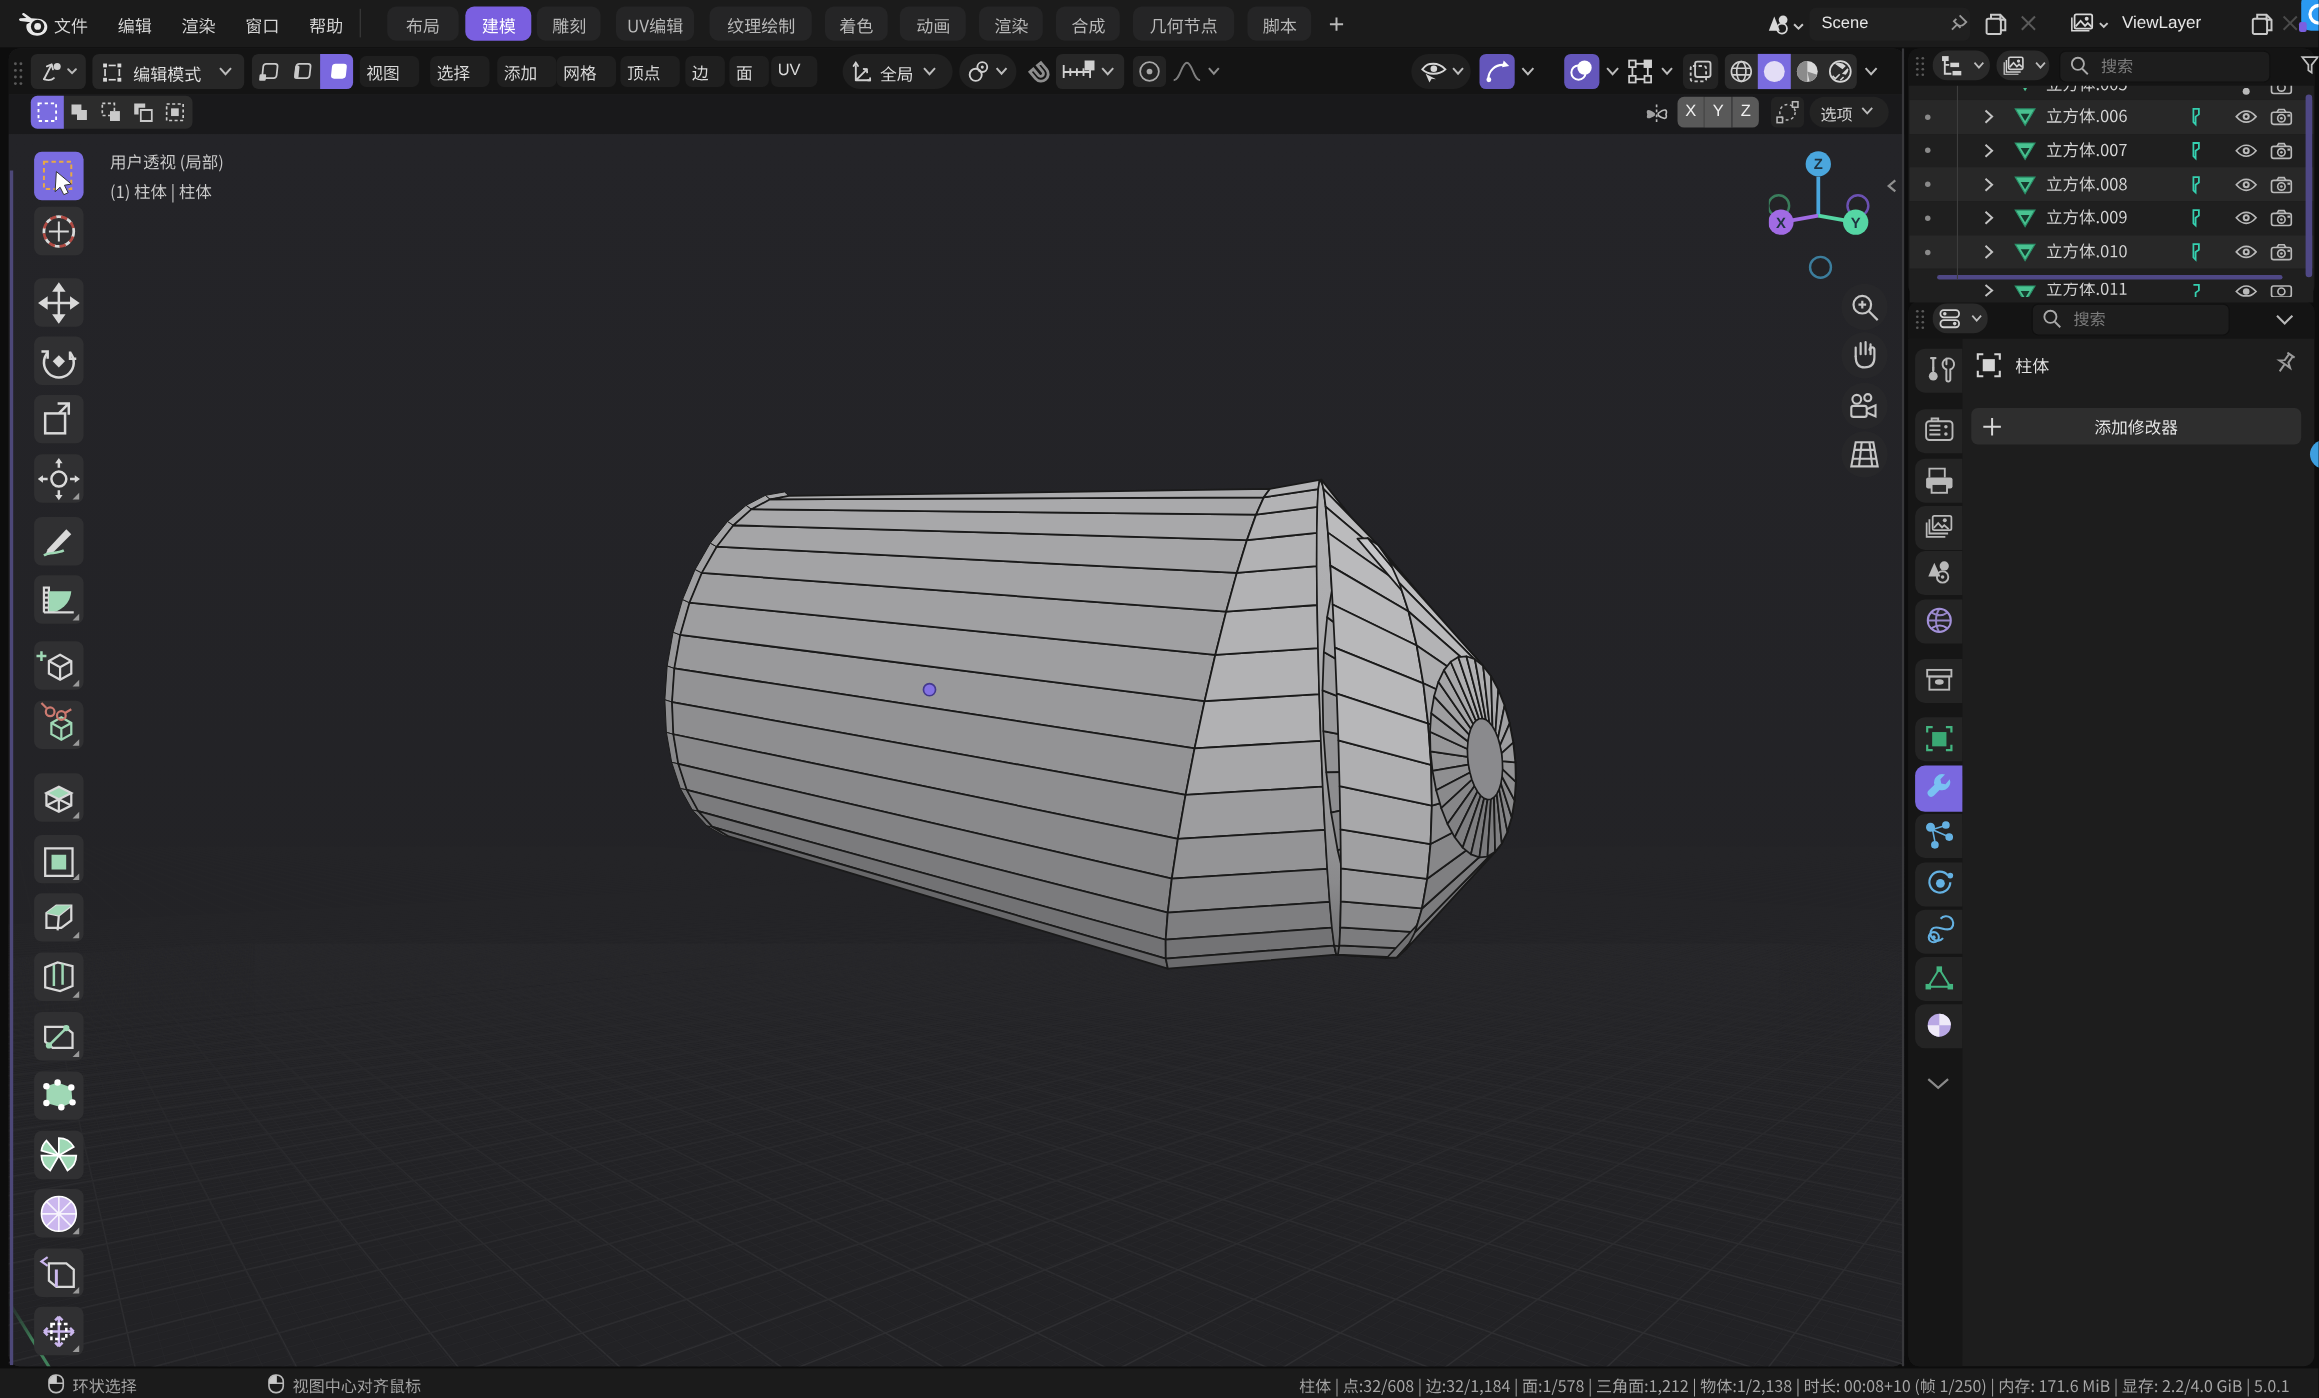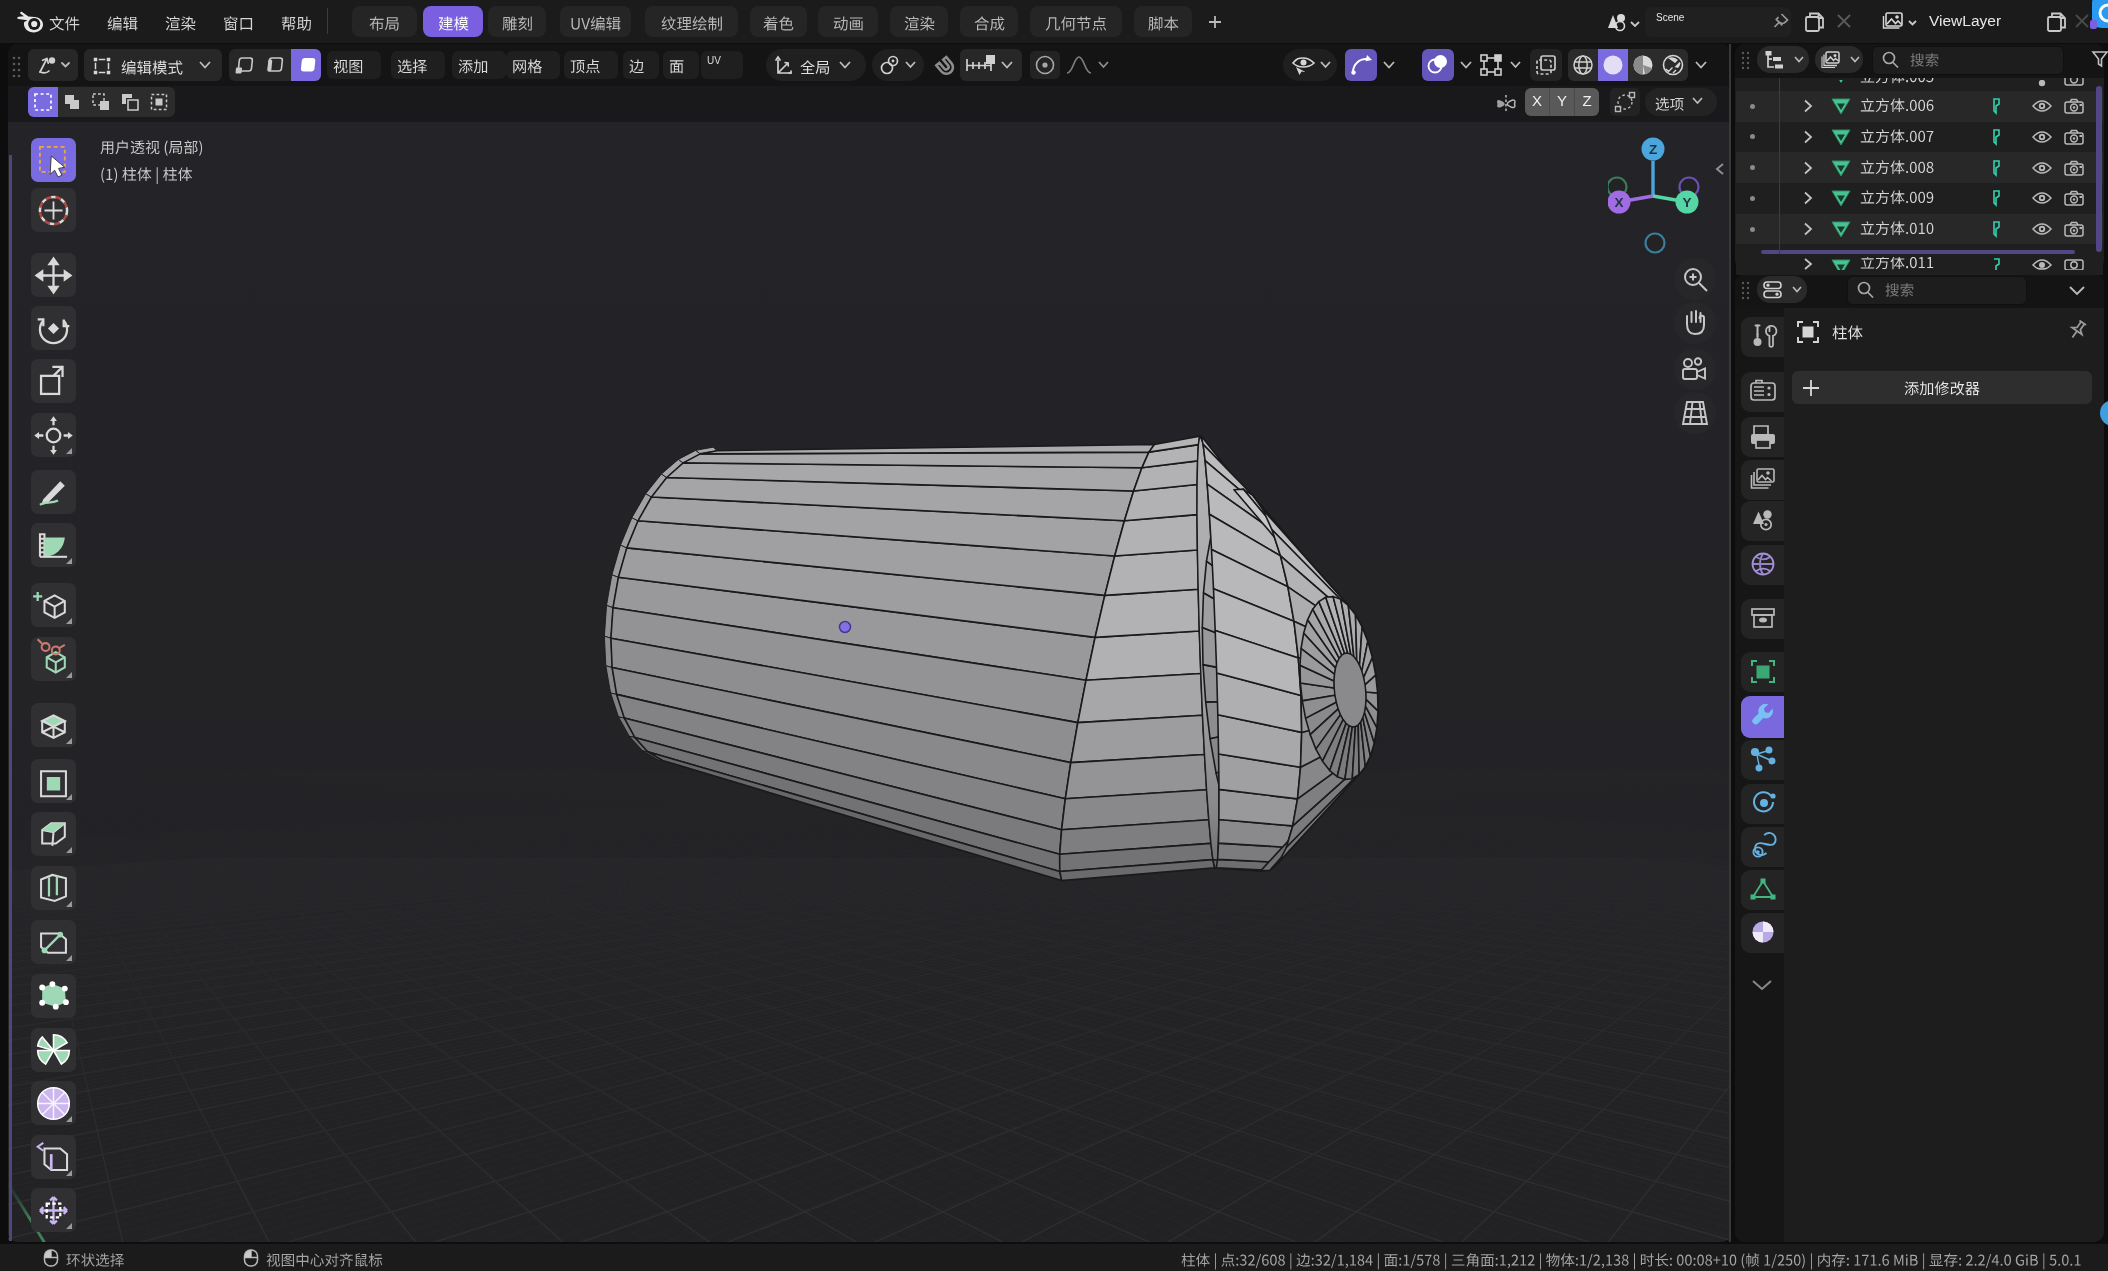--- a/index.html
+++ b/index.html
@@ -88,21 +88,21 @@
     </svg>
     <svg class="p" style="left:1598px;top:9px;" width="46" height="26" viewBox="0 0 46 26">
       <g stroke="#d8d8d8" fill="none" stroke-width="1.6">
 <path d="M10 19 L15 6 L20 19 Z" fill="#d8d8d8" stroke="none"></path>
 <circle cx="23" cy="9" r="4" fill="#d8d8d8" stroke="none"></circle>
 <circle cx="22" cy="17" r="4.5" fill="none"></circle>
 <path d="M33 13 l4 4 4-4" stroke="#c9c9c9" stroke-width="1.8"></path>
       </g>
     </svg>
     <div class="p" style="left:1645px;top:7px;width:146px;height:30px;background:#202020;border-radius:6px;"></div>
-    <div class="lat" style="left:1656px;top:12px;font-size:10px;color:#e6e6e6">Scene</div>
+    <div class="lat" style="left:1656px;top:12px;font-size:15px;color:#e6e6e6">Scene</div>
     <svg class="p" style="left:1768px;top:9px;" width="28" height="26" viewBox="0 0 28 26">
       <g stroke="#999999" fill="none" stroke-width="1.7">
 <path d="M13.5 5 l6 6 -2.2 2.2 c-1.8 1.8 -4.5 1.2 -6 0 l-4.8 4.8 M10.5 8.2 l-2.2 2.2 6 6"></path>
 </g>
     </svg>
     <svg class="p" style="left:1800px;top:8px;" width="30" height="28" viewBox="0 0 30 28">
       <g stroke="#c9c9c9" fill="none" stroke-width="1.8">
 <rect x="6" y="9" width="13" height="14" rx="1.5"></rect>
 <path d="M10 9 V5.5 h8.5 L23 10 v9.5 h-4 M18.5 5.5 V10 H23"></path>
 </g>
@@ -212,21 +212,21 @@
     </svg>
     <div class="p" style="left:623px;top:51px;width:36px;height:28px;background:#1f1f1f;border-radius:6px;"></div>
     <svg class="p" style="left:629px;top:56px" width="18" height="24" viewBox="0 -16.1 18 24">
       <path d="M1.2 -11.9C2.1 -11.1 3.1 -10.0 3.6 -9.3L4.5 -10.0C4.0 -10.7 3.0 -11.8 2.1 -12.5ZM8.4 -12.5C8.4 -11.7 8.4 -10.9 8.3 -10.0H5.2V-9.0H8.3C8.0 -6.0 7.2 -3.6 4.8 -2.1C5.1 -1.9 5.4 -1.6 5.6 -1.3C8.3 -3.0 9.1 -5.7 9.4 -9.0H12.8C12.6 -4.7 12.4 -3.0 12.0 -2.6C11.9 -2.4 11.7 -2.4 11.4 -2.4C11.1 -2.4 10.2 -2.4 9.3 -2.5C9.5 -2.2 9.7 -1.7 9.7 -1.3C10.5 -1.3 11.4 -1.3 11.9 -1.3C12.4 -1.4 12.7 -1.5 13.0 -1.9C13.6 -2.5 13.8 -4.3 14.0 -9.5C14.0 -9.7 14.0 -10.0 14.0 -10.0H9.5C9.6 -10.9 9.6 -11.7 9.6 -12.5ZM3.8 -7.6H0.6V-6.5H2.6V-1.8C2.0 -1.5 1.2 -0.8 0.4 0.1L1.2 1.2C2.0 0.2 2.7 -0.8 3.2 -0.8C3.5 -0.8 4.0 -0.2 4.7 0.2C5.7 0.9 7.0 1.0 9.0 1.0C10.5 1.0 13.4 1.0 14.4 0.9C14.5 0.5 14.7 -0.1 14.8 -0.4C13.3 -0.2 10.9 -0.1 9.1 -0.1C7.3 -0.1 5.9 -0.2 4.9 -0.9C4.4 -1.2 4.1 -1.5 3.8 -1.7Z" fill="#dadada"></path>
     </svg>
     <div class="p" style="left:663px;top:51px;width:36px;height:28px;background:#1f1f1f;border-radius:6px;"></div>
     <svg class="p" style="left:669px;top:56px" width="18" height="24" viewBox="0 -16.1 18 24">
       <path d="M5.9 -5.1H9.1V-3.4H5.9ZM5.9 -6.0V-7.7H9.1V-6.0ZM5.9 -2.4H9.1V-0.7H5.9ZM0.9 -11.8V-10.7H6.7C6.6 -10.0 6.5 -9.3 6.3 -8.8H1.6V1.2H2.7V0.4H12.5V1.2H13.6V-8.8H7.5L8.1 -10.7H14.4V-11.8ZM2.7 -0.7V-7.7H4.9V-0.7ZM12.5 -0.7H10.2V-7.7H12.5Z" fill="#dadada"></path>
     </svg>
     <div class="p" style="left:701px;top:51px;width:42px;height:28px;background:#1f1f1f;border-radius:6px;"></div>
-    <div class="lat" style="left:707px;top:55px;font-size:10px;color:#dadada">UV</div>
+    <div class="lat" style="left:707px;top:55px;font-size:15px;color:#dadada">UV</div>
     <div class="p" style="left:766px;top:49px;width:100px;height:32px;background:#202020;border-radius:16px;"></div>
     <svg class="p" style="left:772px;top:53px;" width="26" height="26" viewBox="0 0 26 26">
       <g stroke="#cfcfcf" fill="none" stroke-width="1.7" stroke-linecap="round">
 <path d="M6 20 V7 M6 20 H19 M6 20 L16 10"></path>
 <path d="M4 7 l2-3 2 3 M19 18 l0 2 -2 0 M16 10 l0.3 2.8 M16 10 l-2.8 -0.3"></path>
       </g>
     </svg>
     <svg class="p" style="left:800px;top:57px" width="33" height="24" viewBox="0 -16.1 33 24">
       <path d="M7.5 -12.9C6.0 -10.5 3.2 -8.3 0.4 -7.0C0.7 -6.8 1.0 -6.4 1.2 -6.1C1.8 -6.4 2.4 -6.7 3.0 -7.1V-6.1H7.0V-3.8H3.1V-2.8H7.0V-0.2H1.2V0.8H14.1V-0.2H8.2V-2.8H12.3V-3.8H8.2V-6.1H12.3V-7.1C12.9 -6.7 13.5 -6.4 14.1 -6.0C14.2 -6.4 14.6 -6.8 14.9 -7.0C12.4 -8.3 10.1 -9.9 8.2 -12.1L8.5 -12.5ZM3.0 -7.2C4.8 -8.3 6.4 -9.7 7.6 -11.2C9.0 -9.6 10.6 -8.3 12.3 -7.2Z M17.5 -12.0V-8.3C17.5 -5.9 17.3 -2.4 15.6 0.1C15.9 0.2 16.4 0.6 16.5 0.8C17.8 -1.0 18.3 -3.5 18.5 -5.7H27.9C27.7 -1.8 27.6 -0.4 27.2 -0.0C27.1 0.1 26.9 0.2 26.7 0.2C26.4 0.2 25.6 0.2 24.8 0.1C25.0 0.4 25.1 0.8 25.1 1.2C26.0 1.2 26.8 1.2 27.2 1.2C27.6 1.1 27.9 1.0 28.2 0.7C28.7 0.1 28.9 -1.6 29.1 -6.2C29.1 -6.4 29.1 -6.7 29.1 -6.7H18.6L18.7 -8.1H28.0V-12.0ZM18.7 -11.0H26.9V-9.0H18.7ZM19.9 -4.5V0.3H20.9V-0.6H25.7V-4.5ZM20.9 -3.6H24.6V-1.5H20.9Z" fill="#e0e0e0"></path>
     </svg>

